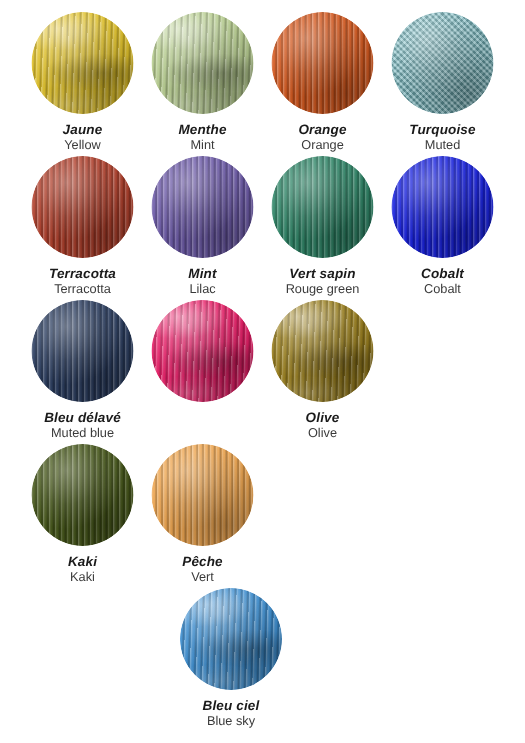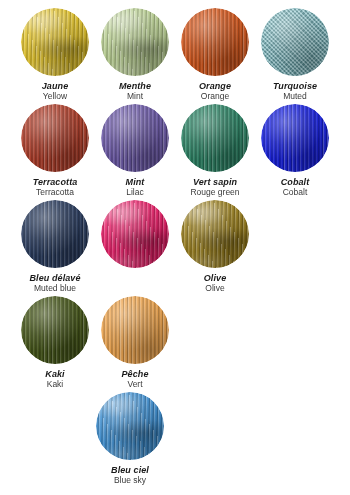--- a/index.html
+++ b/index.html
@@ -25,21 +25,21 @@
   }
 
   .swatch-row {
     display: flex;
     justify-content: flex-start;
     align-items: flex-start;
     padding-left: 15px;
     height: 96px;
   }
   .swatch-row.row-last {
-    padding-left: 90px;
+    padding-left: 114px;
   }
 
   .swatch-cell {
     width: 80px;
     margin-right: 0px;
     display: flex;
     flex-direction: column;
     align-items: center;
   }
 

